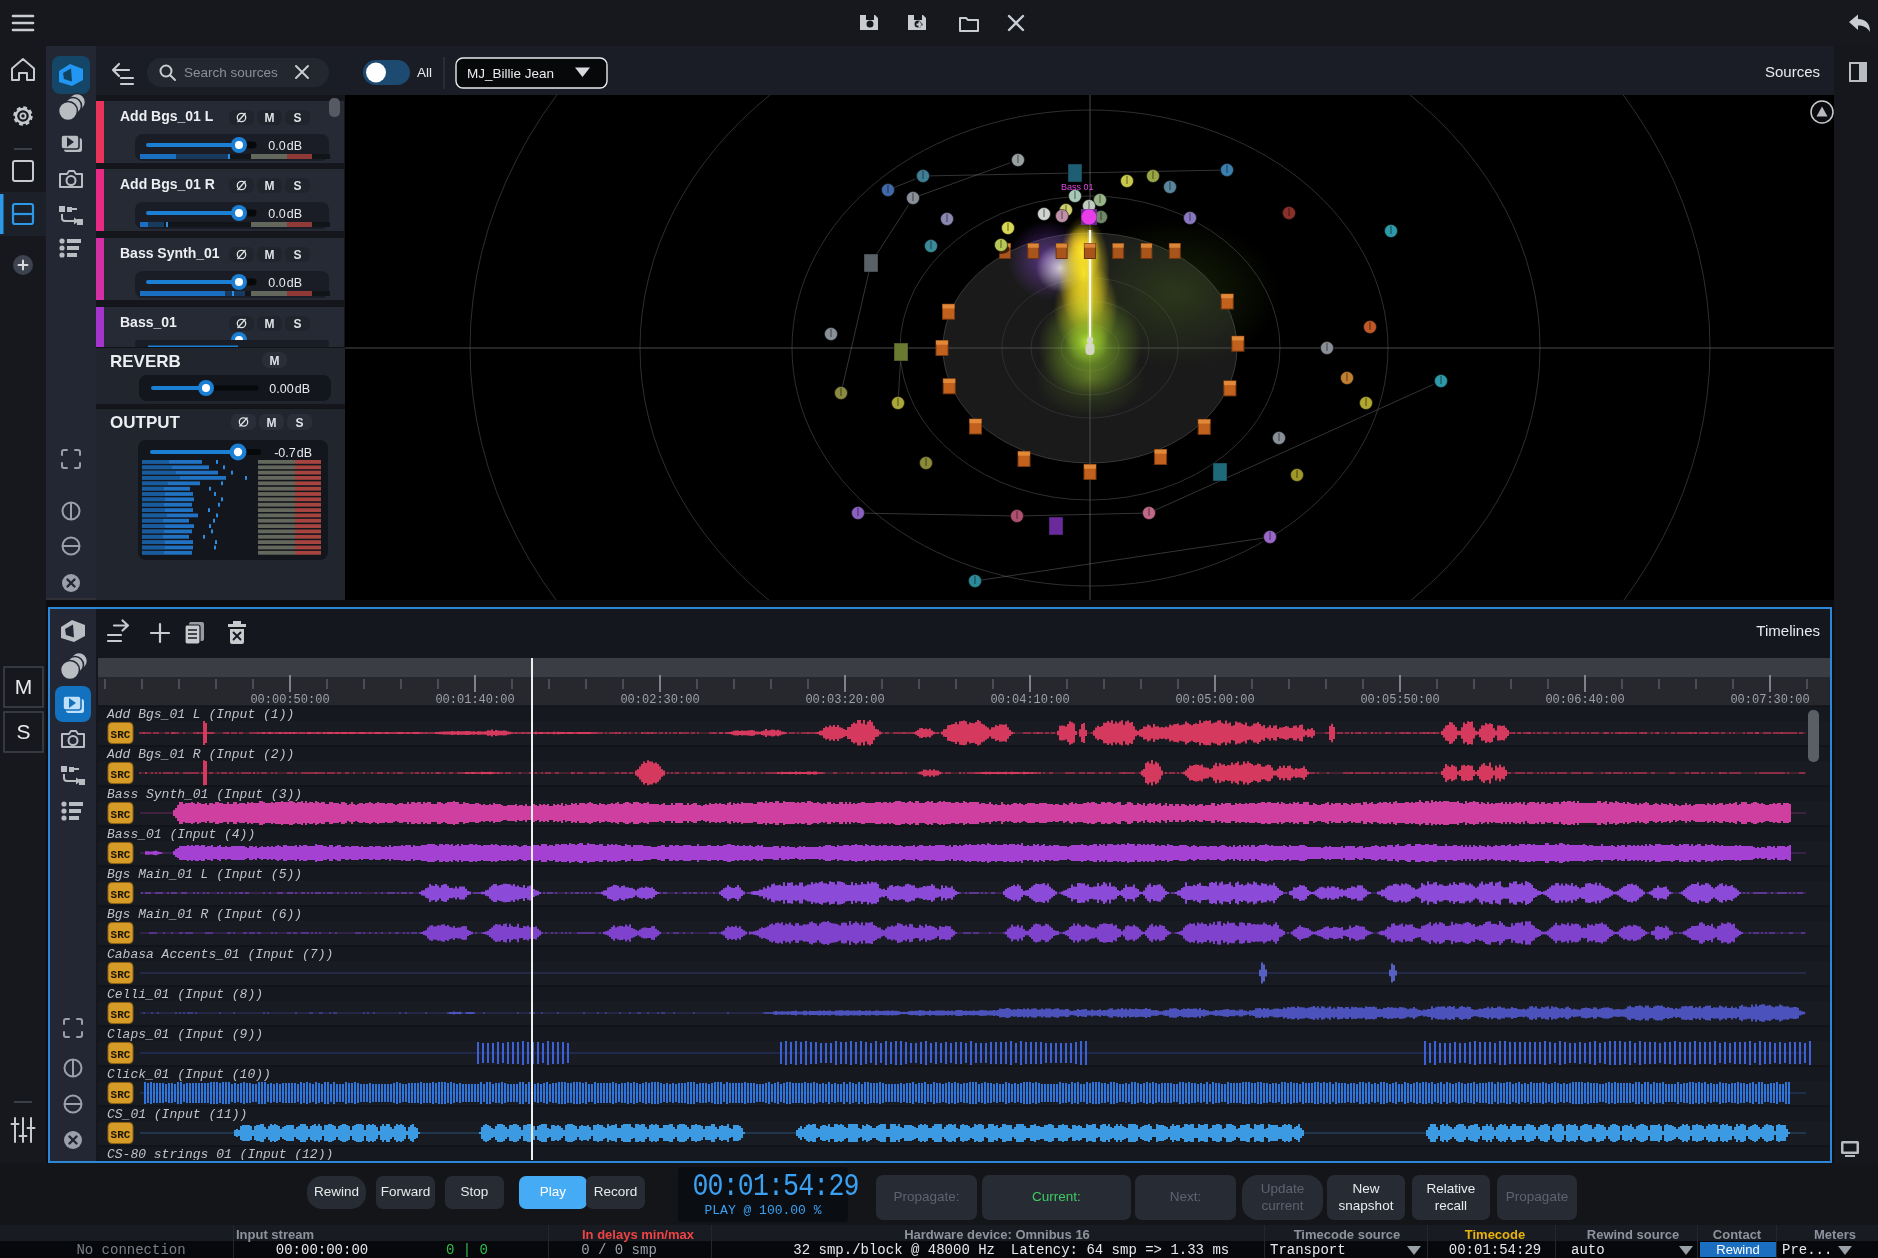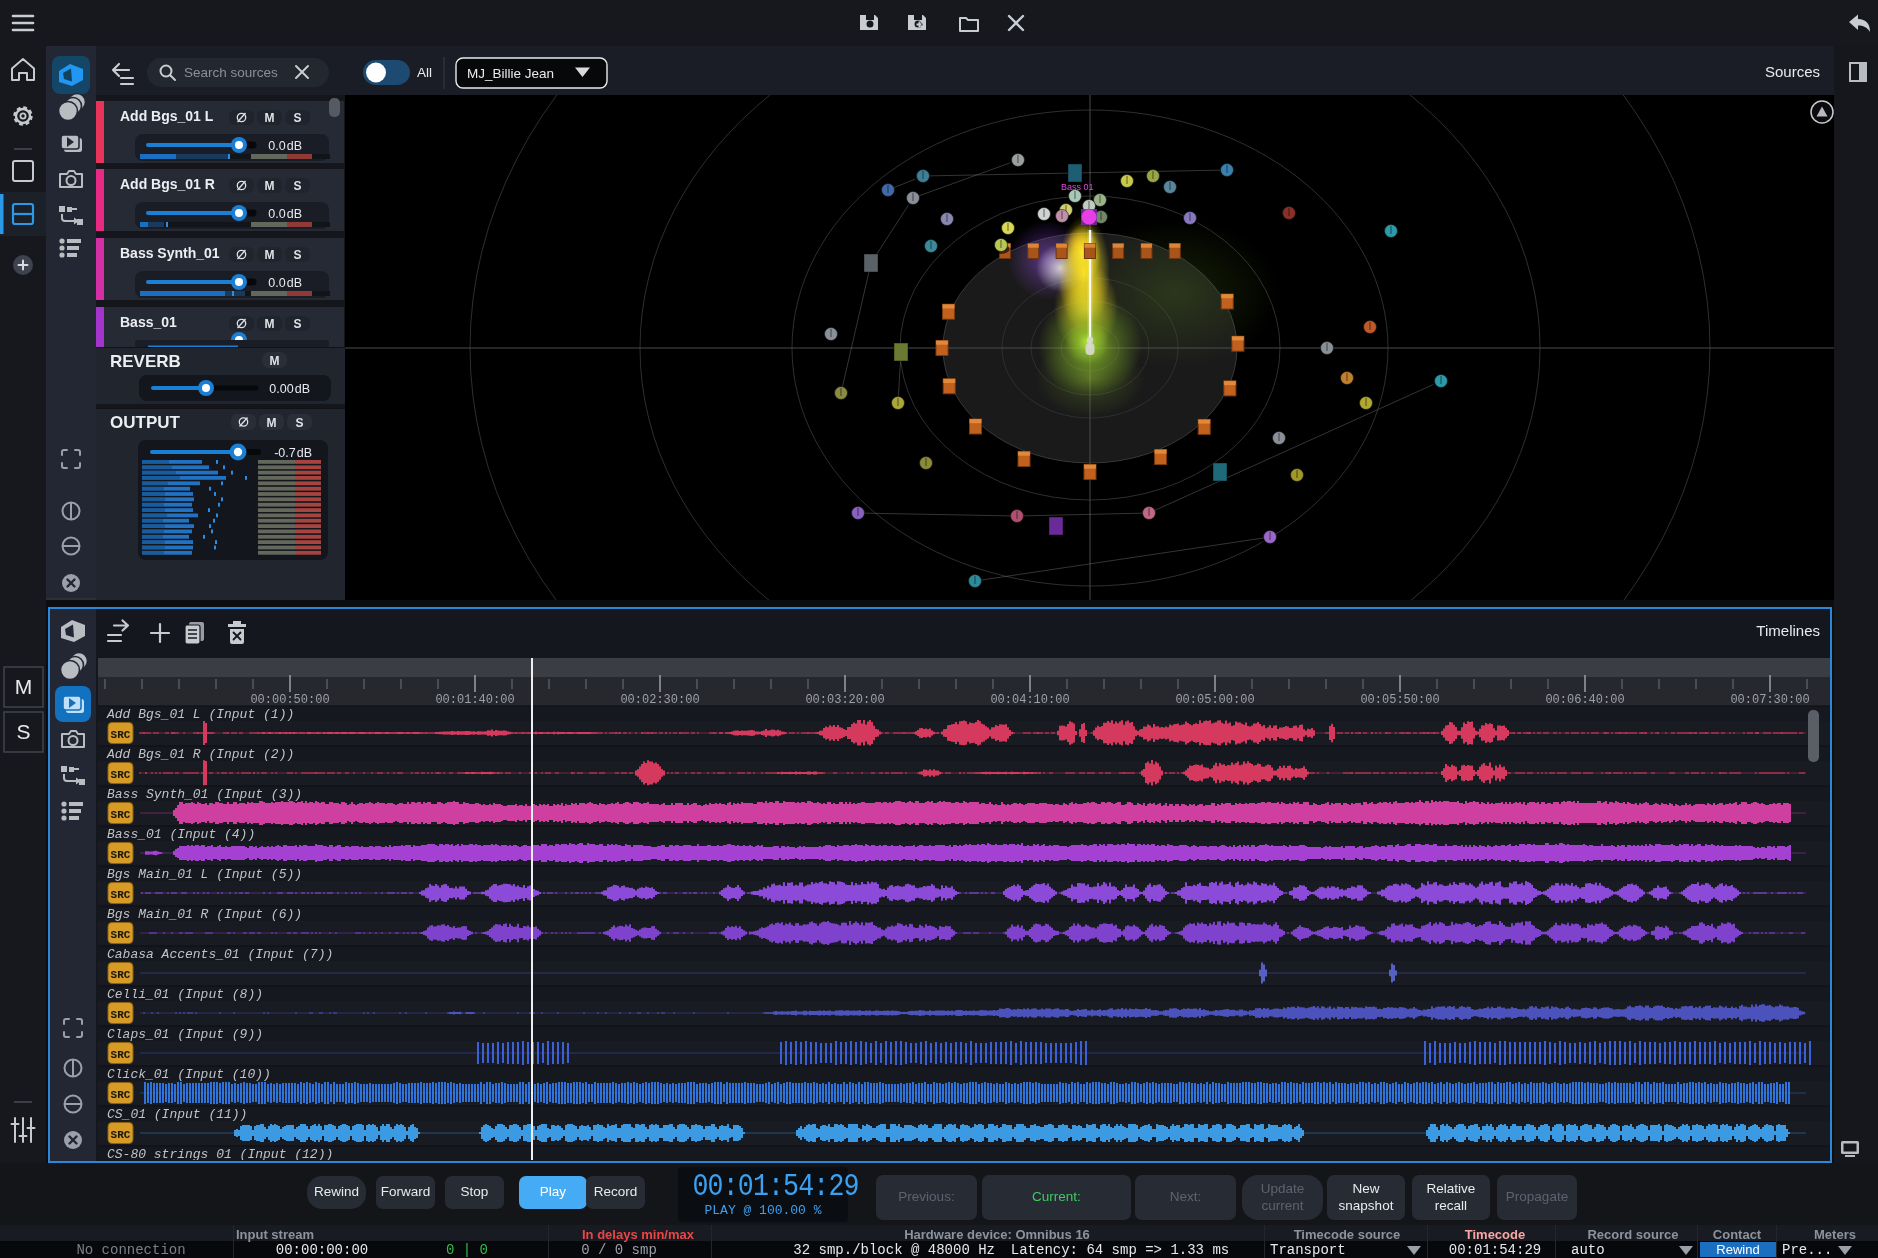--- a/index.html
+++ b/index.html
@@ -891,35 +891,35 @@
   </svg>
 <div class="abs" style="left:0;top:1163px;width:1878px;height:62px;background:#131519"></div>
 <div class="abs" style="left:307px;top:1176px;width:59px;height:33px;background:#272b34;border-radius:15px;color:#e8eaed;font-size:13.5px;display:flex;align-items:center;justify-content:center;text-align:center;line-height:1.2">Rewind</div>
 <div class="abs" style="left:376px;top:1176px;width:59px;height:33px;background:#272b34;border-radius:7px;color:#e8eaed;font-size:13.5px;display:flex;align-items:center;justify-content:center;text-align:center;line-height:1.2">Forward</div>
 <div class="abs" style="left:445px;top:1176px;width:59px;height:33px;background:#272b34;border-radius:7px;color:#e8eaed;font-size:13.5px;display:flex;align-items:center;justify-content:center;text-align:center;line-height:1.2">Stop</div>
 <div class="abs" style="left:519px;top:1176px;width:68px;height:33px;background:#45abf4;border-radius:7px;color:#ffffff;font-size:13.5px;display:flex;align-items:center;justify-content:center;text-align:center;line-height:1.2">Play</div>
 <div class="abs" style="left:586px;top:1176px;width:59px;height:33px;background:#272b34;border-radius:7px;color:#e8eaed;font-size:13.5px;display:flex;align-items:center;justify-content:center;text-align:center;line-height:1.2">Record</div>
 <div class="abs" style="left:678px;top:1167px;width:170px;height:55px;background:#0a0d12;border-radius:4px"></div>
 <div class="abs mono" style="left:678px;top:1168px;width:170px;font-size:32px;color:#3ba1f2;text-align:center;letter-spacing:-1px;transform:scaleX(0.83);transform-origin:50% 50%">00:01:54:29</div>
 <div class="abs mono" style="left:678px;top:1203px;width:170px;font-size:13px;color:#3ba1f2;text-align:center">PLAY @ 100.00 %</div>
-<div class="abs" style="left:876px;top:1175px;width:101px;height:45px;background:#272b34;border-radius:7px;color:#5c6370;font-size:13.5px;display:flex;align-items:center;justify-content:center;text-align:center;line-height:1.2">Previous:</div>
+<div class="abs" style="left:876px;top:1175px;width:101px;height:45px;background:#272b34;border-radius:7px;color:#5c6370;font-size:13.5px;display:flex;align-items:center;justify-content:center;text-align:center;line-height:1.2">Propagate:</div>
 <div class="abs" style="left:982px;top:1175px;width:149px;height:45px;background:#272b34;border-radius:7px;color:#3ecb63;font-size:13.5px;display:flex;align-items:center;justify-content:center;text-align:center;line-height:1.2">Current:</div>
 <div class="abs" style="left:1135px;top:1175px;width:101px;height:45px;background:#272b34;border-radius:7px;color:#5c6370;font-size:13.5px;display:flex;align-items:center;justify-content:center;text-align:center;line-height:1.2">Next:</div>
 <div class="abs" style="left:1242px;top:1175px;width:81px;height:45px;background:#272b34;border-radius:16px;color:#5c6370;font-size:13.5px;display:flex;align-items:center;justify-content:center;text-align:center;line-height:1.2">Update<br>current</div>
 <div class="abs" style="left:1327px;top:1175px;width:78px;height:45px;background:#272b34;border-radius:7px;color:#e9ebee;font-size:13.5px;display:flex;align-items:center;justify-content:center;text-align:center;line-height:1.2">New<br>snapshot</div>
 <div class="abs" style="left:1412px;top:1175px;width:78px;height:45px;background:#272b34;border-radius:7px;color:#e9ebee;font-size:13.5px;display:flex;align-items:center;justify-content:center;text-align:center;line-height:1.2">Relative<br>recall</div>
 <div class="abs" style="left:1497px;top:1175px;width:80px;height:45px;background:#272b34;border-radius:7px;color:#5c6370;font-size:13.5px;display:flex;align-items:center;justify-content:center;text-align:center;line-height:1.2">Propagate</div>
 <div class="abs" style="left:0;top:1225px;width:1878px;height:16px;background:#181b22"></div>
 <div class="abs" style="left:0;top:1241px;width:1878px;height:17px;background:#07080c"></div>
 <div class="abs" style="left:125px;top:1227px;width:300px;font-size:13px;font-weight:bold;color:#8d939d;text-align:center">Input stream</div>
 <div class="abs" style="left:488px;top:1227px;width:300px;font-size:13px;font-weight:bold;color:#ef4444;text-align:center">In delays min/max</div>
 <div class="abs" style="left:847px;top:1227px;width:300px;font-size:13px;font-weight:bold;color:#8d939d;text-align:center">Hardware device: Omnibus 16</div>
 <div class="abs" style="left:1197px;top:1227px;width:300px;font-size:13px;font-weight:bold;color:#8d939d;text-align:center">Timecode source</div>
-<div class="abs" style="left:1345px;top:1227px;width:300px;font-size:13px;font-weight:bold;color:#fca5a5;text-align:center">Timecode</div>
-<div class="abs" style="left:1483px;top:1227px;width:300px;font-size:13px;font-weight:bold;color:#8d939d;text-align:center">Record source</div>
+<div class="abs" style="left:1345px;top:1227px;width:300px;font-size:13px;font-weight:bold;color:#eab308;text-align:center">Timecode</div>
+<div class="abs" style="left:1483px;top:1227px;width:300px;font-size:13px;font-weight:bold;color:#8d939d;text-align:center">Rewind source</div>
 <div class="abs" style="left:1587px;top:1227px;width:300px;font-size:13px;font-weight:bold;color:#8d939d;text-align:center">Contact</div>
 <div class="abs" style="left:1685px;top:1227px;width:300px;font-size:13px;font-weight:bold;color:#8d939d;text-align:center">Meters</div>
 <div class="abs mono" style="left:-19px;top:1242px;width:300px;font-size:14px;color:#7a8088;text-align:center">No connection</div>
 <div class="abs mono" style="left:172px;top:1242px;width:300px;font-size:14px;color:#e6e8ec;text-align:center">00:00:00:00</div>
 <div class="abs mono" style="left:317px;top:1242px;width:300px;font-size:14px;color:#2fbf47;text-align:center">0 | 0</div>
 <div class="abs mono" style="left:481px;top:1242px;width:276px;font-size:14px;color:#9aa0a8;text-align:center">0 / 0 smp</div>
 <div class="abs mono" style="left:695px;top:1242px;width:300px;font-size:14px;color:#e6e8ec;text-align:right">32 smp./block @ 48000 Hz</div>
 <div class="abs mono" style="left:970px;top:1242px;width:300px;font-size:14px;color:#e6e8ec;text-align:center">Latency: 64 smp =&gt; 1.33 ms</div>
 <div class="abs mono" style="left:1270px;top:1242px;font-size:14px;color:#e6e8ec">Transport</div>
 <div class="abs mono" style="left:1571px;top:1242px;font-size:14px;color:#e6e8ec">auto</div>

